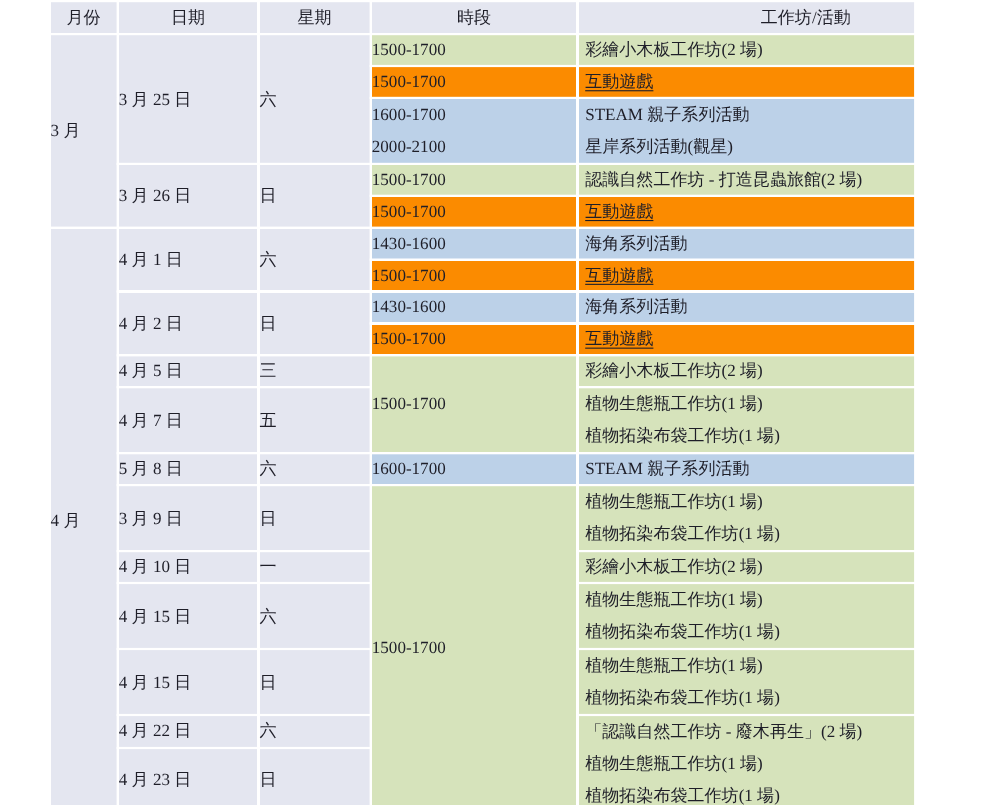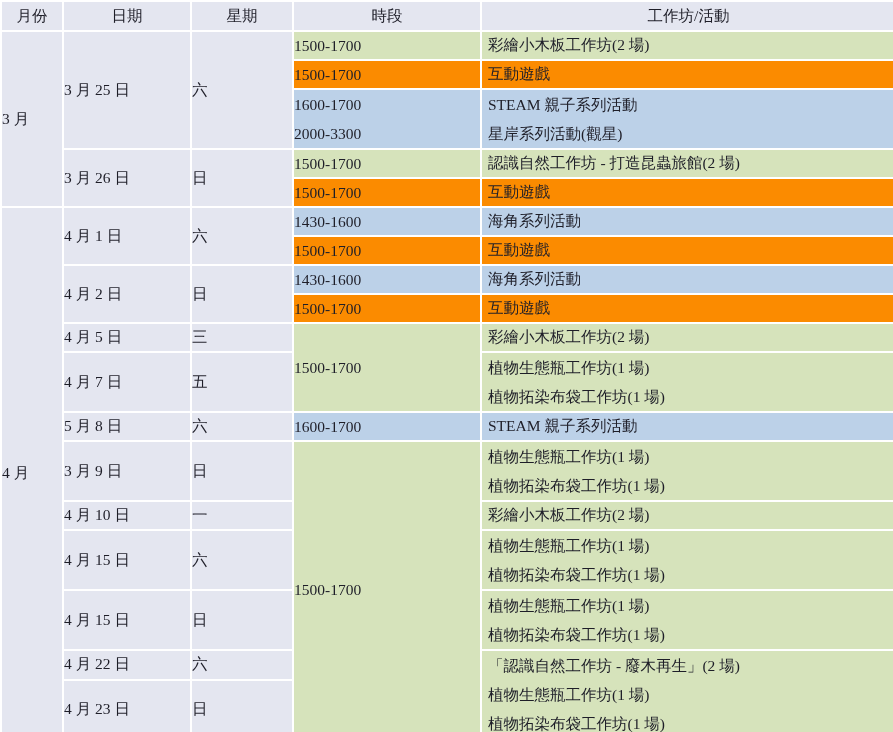--- a/index.html
+++ b/index.html
@@ -1,35 +1,35 @@
 <!DOCTYPE html>
 <html style="--header-bg: #E4E6F0; --label-bg: #E4E6F0; --green: #D6E3BB; --orange: #FB8B00; --blue: #BCD1E8; --border: #FFFFFF; --text: #1E1E28; --page-bg: #FFFFFF;"><head>
 <meta charset="utf-8">
 <style>
   :root{
     --header-bg:#E4E6F0; --label-bg:#E4E6F0; --green:#D6E3BB; --orange:#FB8B00;
     --blue:#BCD1E8; --border:#FFFFFF; --text:#1E1E28; --page-bg:#FFFFFF;
   }
   html,body{margin:0;padding:0;background:var(--page-bg);}
   body{font-family:"Liberation Serif","DejaVu Serif",serif;color:var(--text);font-size:15.5px;}
-  .wrap{width:893px;height:732px;overflow:hidden;}
+  .wrap{width:787px;height:732px;overflow:hidden;padding-left:44px;}
   table{border-collapse:collapse;table-layout:fixed;width:895px;}
   th,td{border:2px solid var(--border);padding:0;overflow:hidden;}
   th{font-weight:normal;background:var(--header-bg);text-align:center;height:28px;}
   td{text-align:left;vertical-align:middle;}
   .lav{background:var(--label-bg);margin-left:21px;}
   .green{background:var(--green);}
   .orange{background:var(--orange);}
   .blue{background:var(--blue);}
   .act{text-align:left;padding-left:6px;}
   .multi{vertical-align:top;}
   .line{height:29px;line-height:29px;white-space:nowrap;}
   .r29{height:29px;}
   .r58{height:58px;}
-  .u{text-underline-offset:3px;}
+  .u{text-decoration:underline;text-underline-offset:3px;}
 </style>
 </head>
 <body>
 
 <div class="wrap">
 <table>
   <colgroup>
     <col style="width:62px">
         <col style="width:128px">
         <col style="width:102px">
@@ -54,21 +54,21 @@
       <td class="green">1500-1700</td>
       <td class="green act">彩繪小木板工作坊(2 場)</td>
     </tr>
     <tr class="r29">
       <td class="orange">1500-1700</td>
       <td class="orange act"><span class="u">互動遊戲</span></td>
     </tr>
     <tr class="r58">
       <td class="blue multi">
         <div class="line">1600-1700</div>
-        <div class="line">2000-3300</div>
+        <div class="line">2000-2100</div>
       </td>
       <td class="blue act multi">
         <div class="line">STEAM 親子系列活動</div>
         <div class="line">星岸系列活動(觀星)</div>
       </td>
     </tr>
 
     <tr class="r29">
       <td class="lav" rowspan="2">3 月 26 日</td>
       <td class="lav" rowspan="2">日</td>

